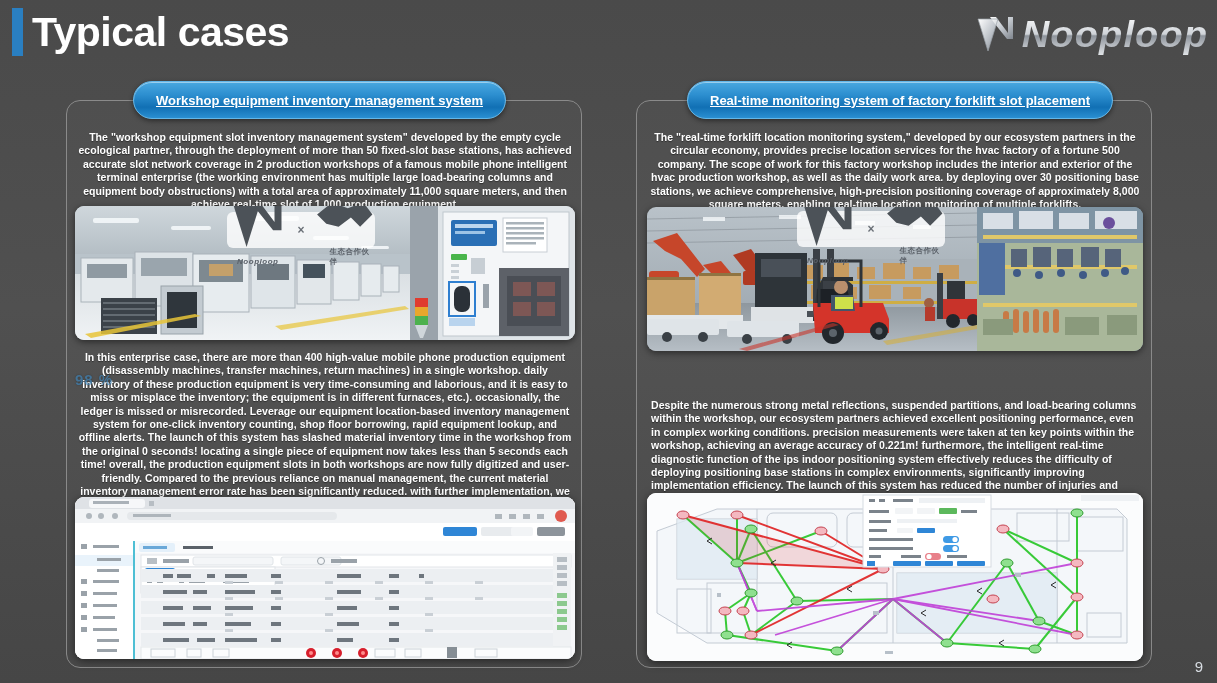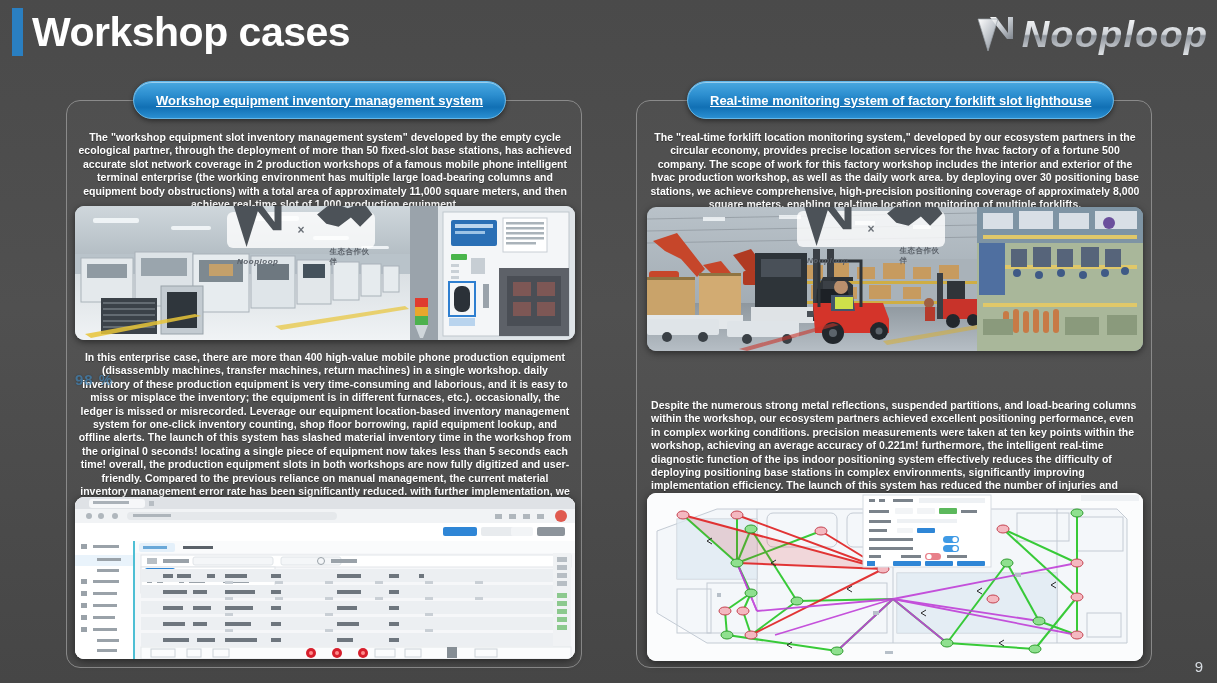--- a/index.html
+++ b/index.html
@@ -108,21 +108,21 @@
   #page-number {
     position: absolute; right: 14px; bottom: 8px;
     color: #d8dde3; font-size: 15px;
   }
 </style>
 </head>
 <body>
 
 <div id="header">
   <div id="accent-bar"></div>
-  <div id="page-title">Workshop cases</div>
+  <div id="page-title">Typical cases</div>
 
   <div id="brand-logo">
     <svg id="brand-mark" viewBox="0 0 44 44">
       <defs>
         <linearGradient id="mg" x1="0" y1="0" x2="1" y2="1">
           <stop offset="0" stop-color="#ffffff"></stop>
             <stop offset="0.5" stop-color="#c3c8ce"></stop>
           <stop offset="1" stop-color="#80868e"></stop>
         </linearGradient>
       </defs>
@@ -436,21 +436,21 @@
           <circle cx="288" cy="156" r="5" fill="#d71f2c"></circle>
             <circle cx="288" cy="156" r="2" fill="#ff8c8c"></circle>
         </g>
         <rect x="372" y="150" width="10" height="11" fill="#868e95"></rect>
       </svg>
     </div>
   </div>
 </div>
 
 <div class="card" id="card-right">
-  <div class="pill" id="pill-right">Real-time monitoring system of factory forklift slot lighthouse</div>
+  <div class="pill" id="pill-right">Real-time monitoring system of factory forklift slot placement</div>
 
   <div class="card-body">
     <div class="para center" style="left:10px; top:30px; width:496px;">The "real-time forklift location monitoring system," developed by our ecosystem partners in the circular economy, provides precise location services for the hvac factory of a fortune 500 company. The scope of work for this factory workshop includes the interior and exterior of the hvac production workshop, as well as the daily work area. by deploying over 30 positioning base stations, we achieve comprehensive, high-precision positioning coverage of approximately 8,000 square meters, enabling real-time location monitoring of multiple forklifts.</div>
 
     <div class="photo" style="left:10px; top:106px; width:496px; height:144px;">
       <svg viewBox="0 0 496 144" preserveAspectRatio="none">
         <defs>
           <linearGradient id="wh" x1="0" y1="0" x2="0" y2="1">
             <stop offset="0" stop-color="#b9c2c9"></stop>
               <stop offset="1" stop-color="#98a2aa"></stop>

